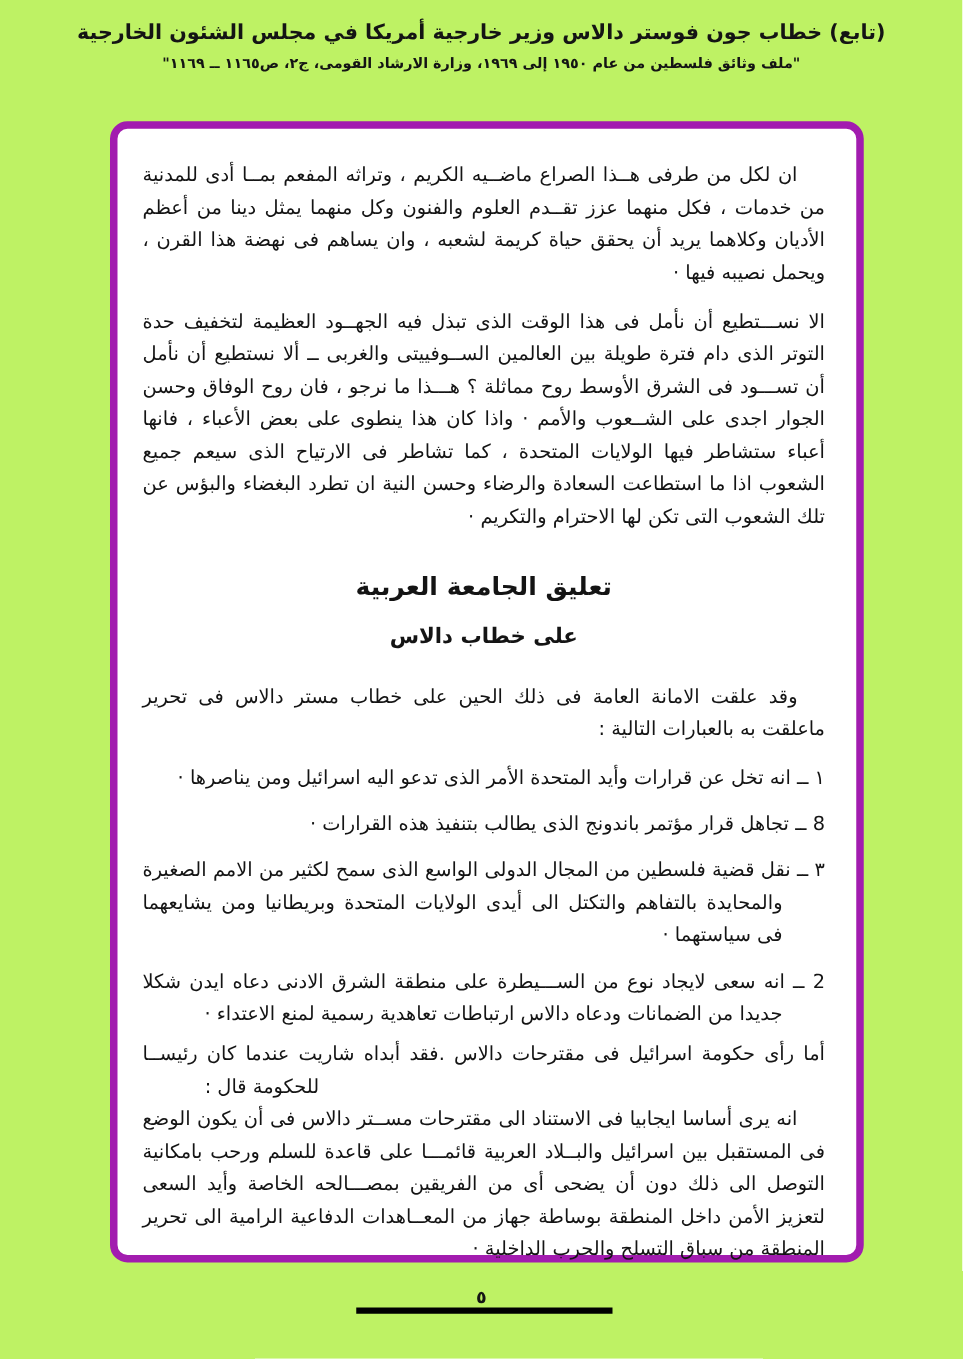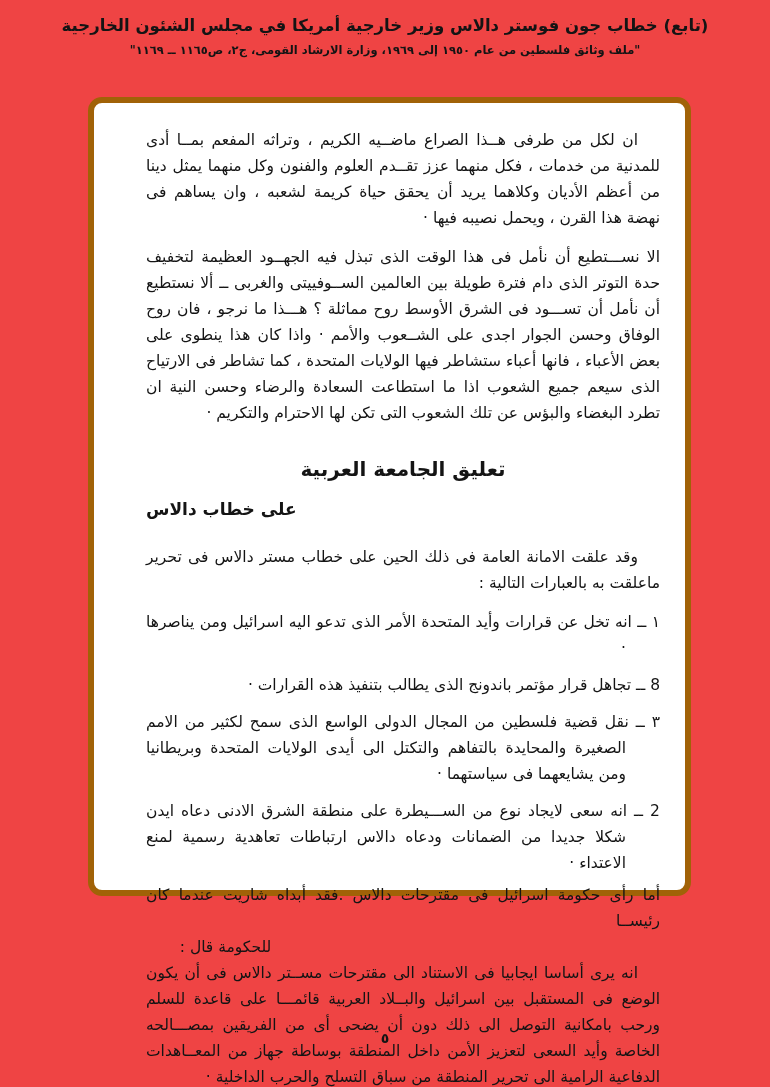--- a/index.html
+++ b/index.html
@@ -4,21 +4,21 @@
 <style>
   html, body {
     margin: 0;
     padding: 0;
     background: #ffffff;
   }
   .page {
     position: relative;
     width: 770px;
     height: 1087px;
-    background: #ef4444;
+    background: #bef264;
     font-family: "DejaVu Sans", sans-serif;
     color: #141414;
     direction: rtl;
     overflow: hidden;
   }
   
   .header {
     position: absolute;
     top: 16px;
     left: 0;
@@ -35,26 +35,25 @@
     margin-top: 8px;
     font-size: 11.5px;
     font-weight: bold;
   }
   
   .frame {
     position: absolute;
     left: 88px;
     top: 97px;
     width: 603px;
-    height: 799px;
+    height: 913px;
     box-sizing: border-box;
-    border: 6px solid #a16207;
+    border: 6px solid #a21caf;
     border-radius: 14px;
     background: #ffffff;
-    padding-left: 32px;
   }
   .frame-content {
     box-sizing: border-box;
     padding: 24px 25px 0 20px;
     direction: rtl;
     text-align: justify;
     font-size: 15.5px;
     line-height: 26px;
   }
   .para {
@@ -64,21 +63,21 @@
     text-indent: 22px;
   }
   .section-title {
     text-align: center;
     font-weight: bold;
     font-size: 20px;
     margin-top: 30px;
     margin-bottom: 0;
   }
   .section-subtitle {
-    text-align: left;
+    text-align: center;
     font-weight: bold;
     font-size: 17px;
     margin-top: 14px;
     margin-bottom: 0;
   }
   .lead-para {
     margin-top: 22px;
     text-indent: 22px;
   }
   .list {

